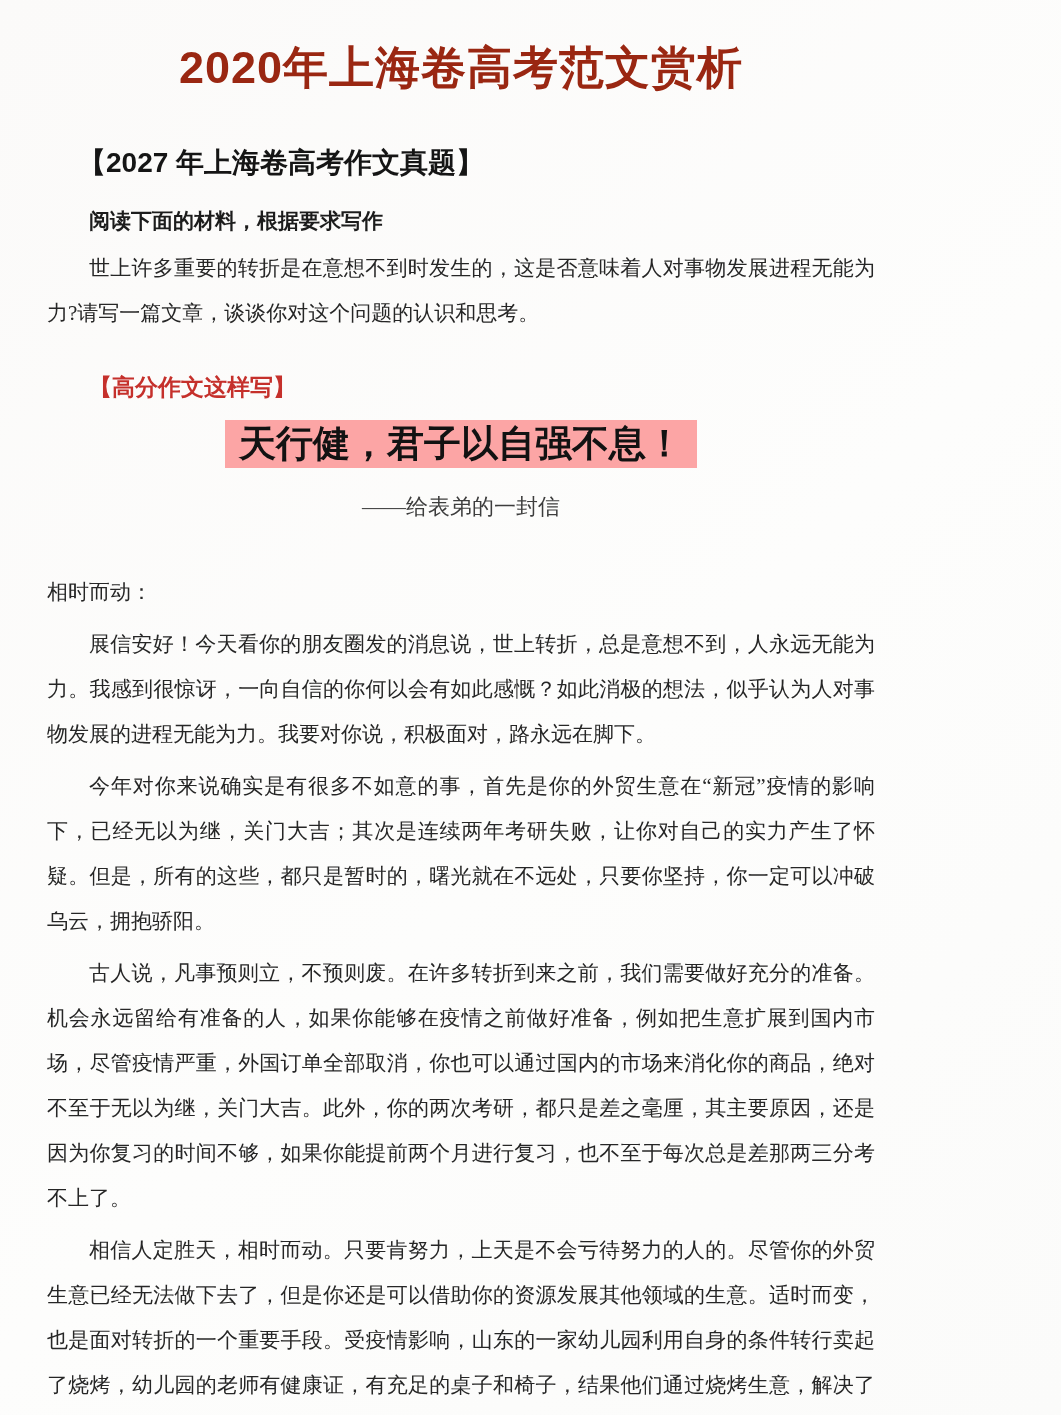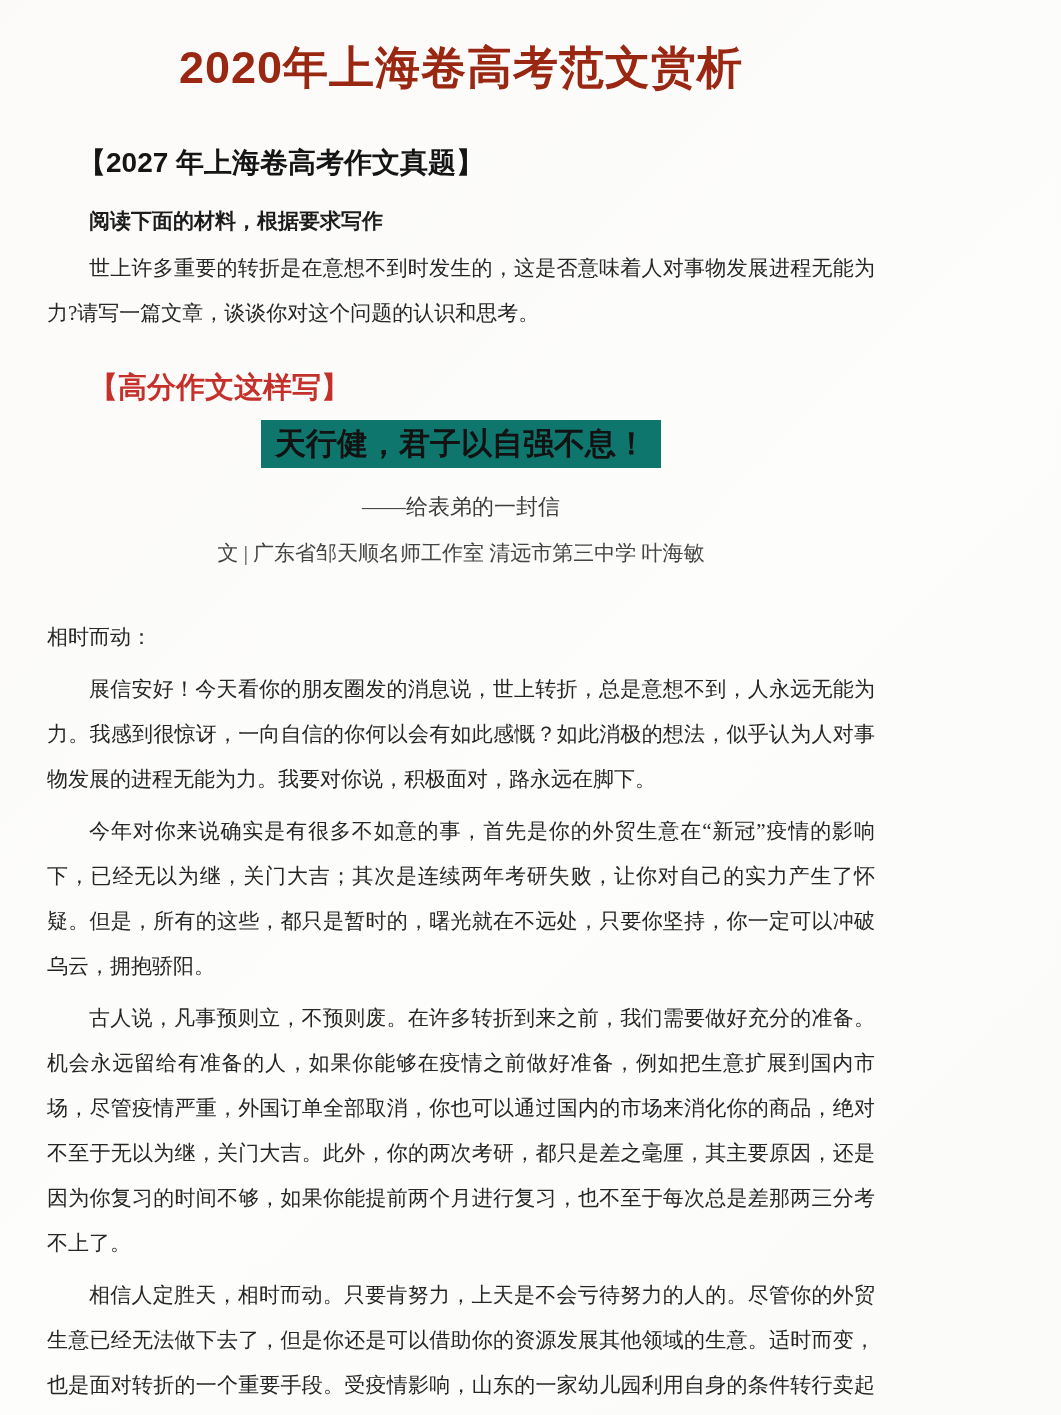--- a/index.html
+++ b/index.html
@@ -63,35 +63,35 @@
     font-size: 21px;
     line-height: 30px;
     color: #1c1c1c;
   }
   
   .essay-heading {
     margin-top: 32px;
     margin-left: 42px;
     font-family: "Liberation Sans", "DejaVu Sans", sans-serif;
     font-weight: 700;
-    font-size: 29px;
+    font-size: 23px;
     line-height: 38px;
     color: #c5302b;
   }
   .essay-title-row {
     margin-top: 14px;
     text-align: center;
   }
   .essay-title-highlight {
     display: inline-block;
-    background: #0f766e;
+    background: #fca5a5;
     padding: 7px 14px;
     font-family: "Liberation Sans", "DejaVu Sans", sans-serif;
     font-weight: 800;
-    font-size: 31px;
+    font-size: 37px;
     line-height: 34px;
     color: #121212;
   }
   .essay-subtitle {
     margin-top: 24px;
     text-align: center;
     font-size: 22px;
     line-height: 30px;
     color: #3d3d3d;
   }
@@ -135,21 +135,20 @@
 
   <section>
     <h2 class="essay-heading">【高分作文这样写】</h2>
 
     <div class="essay-title-row">
       <span class="essay-title-highlight">天行健，君子以自强不息！</span>
     </div>
 
     <p class="essay-subtitle">——给表弟的一封信</p>
 
-    <p class="essay-byline">文 | 广东省邹天顺名师工作室 清远市第三中学 叶海敏</p>
 
     <p class="salutation">相时而动：</p>
 
     <p class="letter-paragraph">展信安好！今天看你的朋友圈发的消息说，世上转折，总是意想不到，人永远无能为力。我感到很惊讶，一向自信的你何以会有如此感慨？如此消极的想法，似乎认为人对事物发展的进程无能为力。我要对你说，积极面对，路永远在脚下。</p>
 
     <p class="letter-paragraph">今年对你来说确实是有很多不如意的事，首先是你的外贸生意在“新冠”疫情的影响下，已经无以为继，关门大吉；其次是连续两年考研失败，让你对自己的实力产生了怀疑。但是，所有的这些，都只是暂时的，曙光就在不远处，只要你坚持，你一定可以冲破乌云，拥抱骄阳。</p>
 
     <p class="letter-paragraph">古人说，凡事预则立，不预则废。在许多转折到来之前，我们需要做好充分的准备。机会永远留给有准备的人，如果你能够在疫情之前做好准备，例如把生意扩展到国内市场，尽管疫情严重，外国订单全部取消，你也可以通过国内的市场来消化你的商品，绝对不至于无以为继，关门大吉。此外，你的两次考研，都只是差之毫厘，其主要原因，还是因为你复习的时间不够，如果你能提前两个月进行复习，也不至于每次总是差那两三分考不上了。</p>
 
     <p class="letter-paragraph">相信人定胜天，相时而动。只要肯努力，上天是不会亏待努力的人的。尽管你的外贸生意已经无法做下去了，但是你还是可以借助你的资源发展其他领域的生意。适时而变，也是面对转折的一个重要手段。受疫情影响，山东的一家幼儿园利用自身的条件转行卖起了烧烤，幼儿园的老师有健康证，有充足的桌子和椅子，结果他们通过烧烤生意，解决了老师们的生计问题，成功自救。红遍全球的李子柒也是顺应了自</p>

